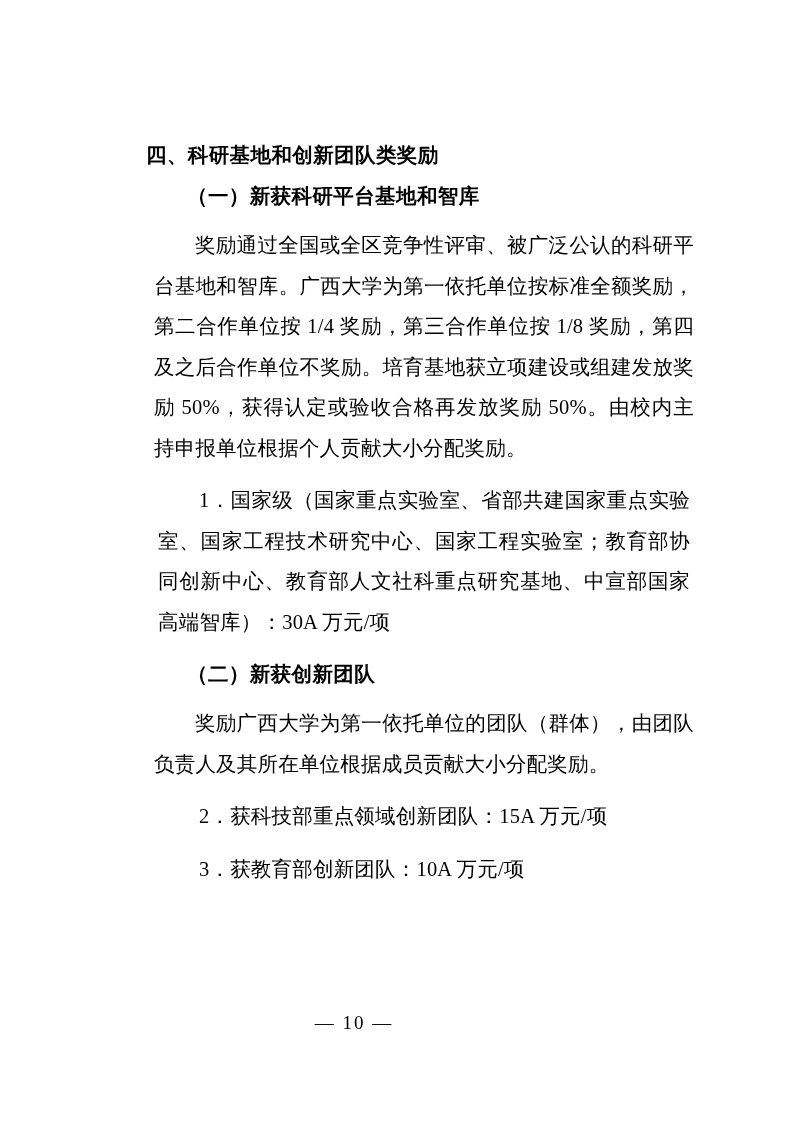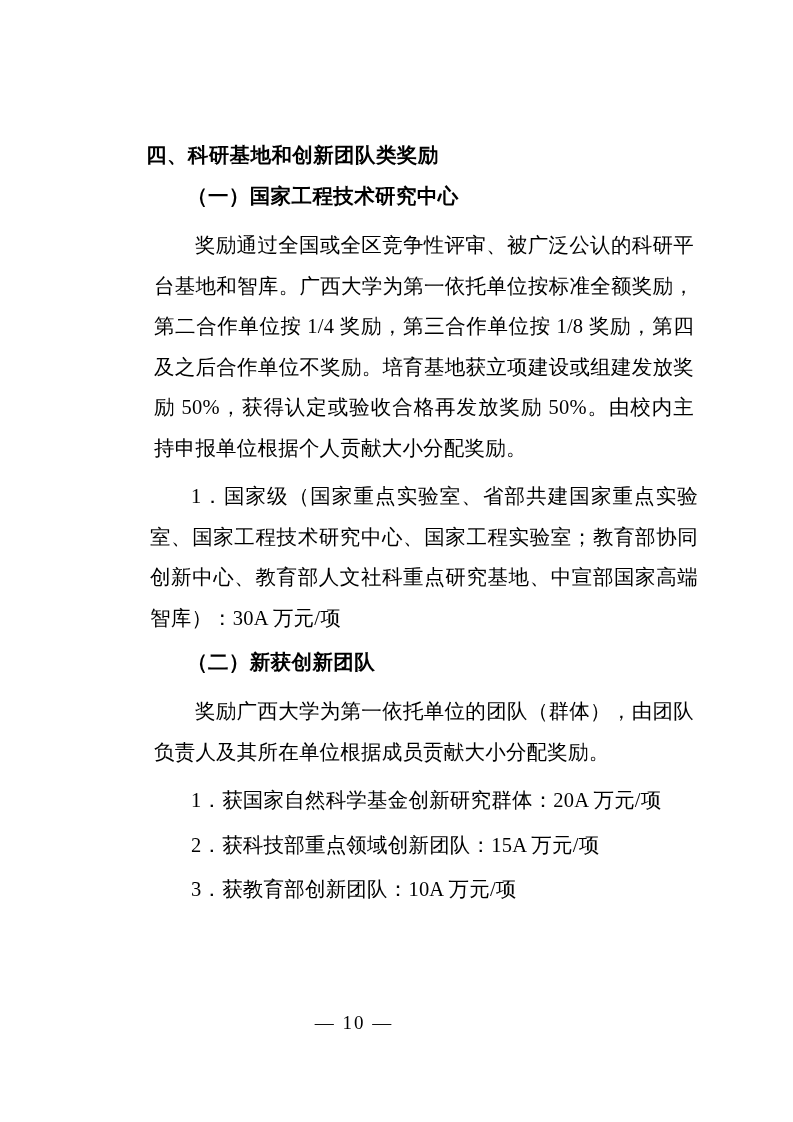--- a/index.html
+++ b/index.html
@@ -48,21 +48,21 @@
     line-height: 40.5px;
     margin: 8px;
     text-align: justify;
     text-justify: inter-ideograph;
     text-indent: 41px;
     letter-spacing: 0.2px;
   }
   p.item {
     font-size: 20.5px;
     line-height: 40.5px;
-    margin: 4px;
+    margin: 12px;
     text-align: justify;
     text-justify: inter-ideograph;
     text-indent: 41px;
     letter-spacing: 0.2px;
   }
   .footer {
     position: absolute;
     left: 0;
     bottom: 88px;
     width: 708px;
@@ -75,33 +75,32 @@
   }
 </style>
 </head>
 <body>
 
 <div class="page">
   <div class="doc-body">
 
     <h1 class="h-section">四、科研基地和创新团队类奖励</h1>
 
-    <h2 class="h-sub">（一）国家工程技术研究中心</h2>
+    <h2 class="h-sub">（一）新获科研平台基地和智库</h2>
 
     <p class="para">奖励通过全国或全区竞争性评审、被广泛公认的科研平台基地和智库。广西大学为第一依托单位按标准全额奖励，第二合作单位按 1/4 奖励，第三合作单位按 1/8 奖励，第四及之后合作单位不奖励。培育基地获立项建设或组建发放奖励 50%，获得认定或验收合格再发放奖励 50%。由校内主持申报单位根据个人贡献大小分配奖励。</p>
 
     <p class="item">1．国家级（国家重点实验室、省部共建国家重点实验室、国家工程技术研究中心、国家工程实验室；教育部协同创新中心、教育部人文社科重点研究基地、中宣部国家高端智库）：30A 万元/项</p>
 
 
 
     <h2 class="h-sub">（二）新获创新团队</h2>
 
     <p class="para">奖励广西大学为第一依托单位的团队（群体），由团队负责人及其所在单位根据成员贡献大小分配奖励。</p>
 
-    <p class="item">1．获国家自然科学基金创新研究群体：20A 万元/项</p>
 
     <p class="item">2．获科技部重点领域创新团队：15A 万元/项</p>
 
     <p class="item">3．获教育部创新团队：10A 万元/项</p>
 
   </div>
 
   <div class="footer">
     <span class="pagenum">— 10 —</span>
   </div>

